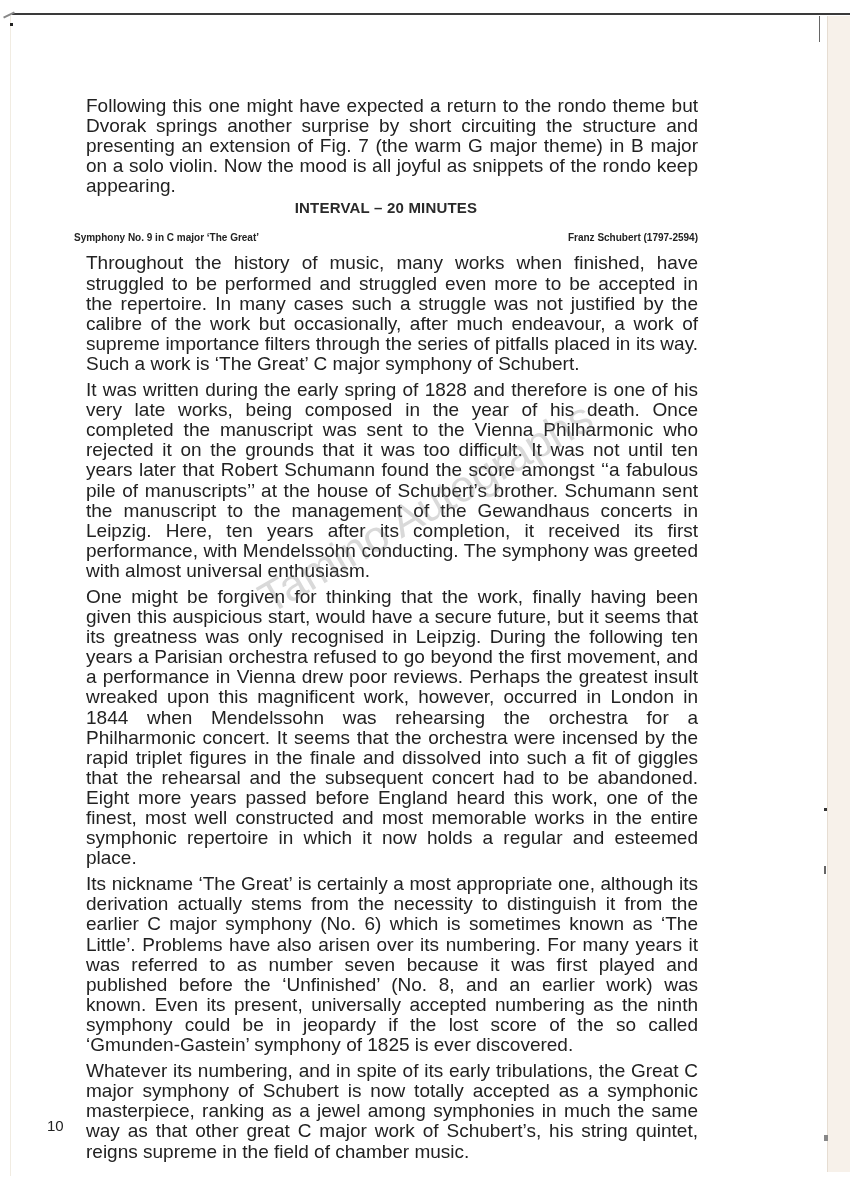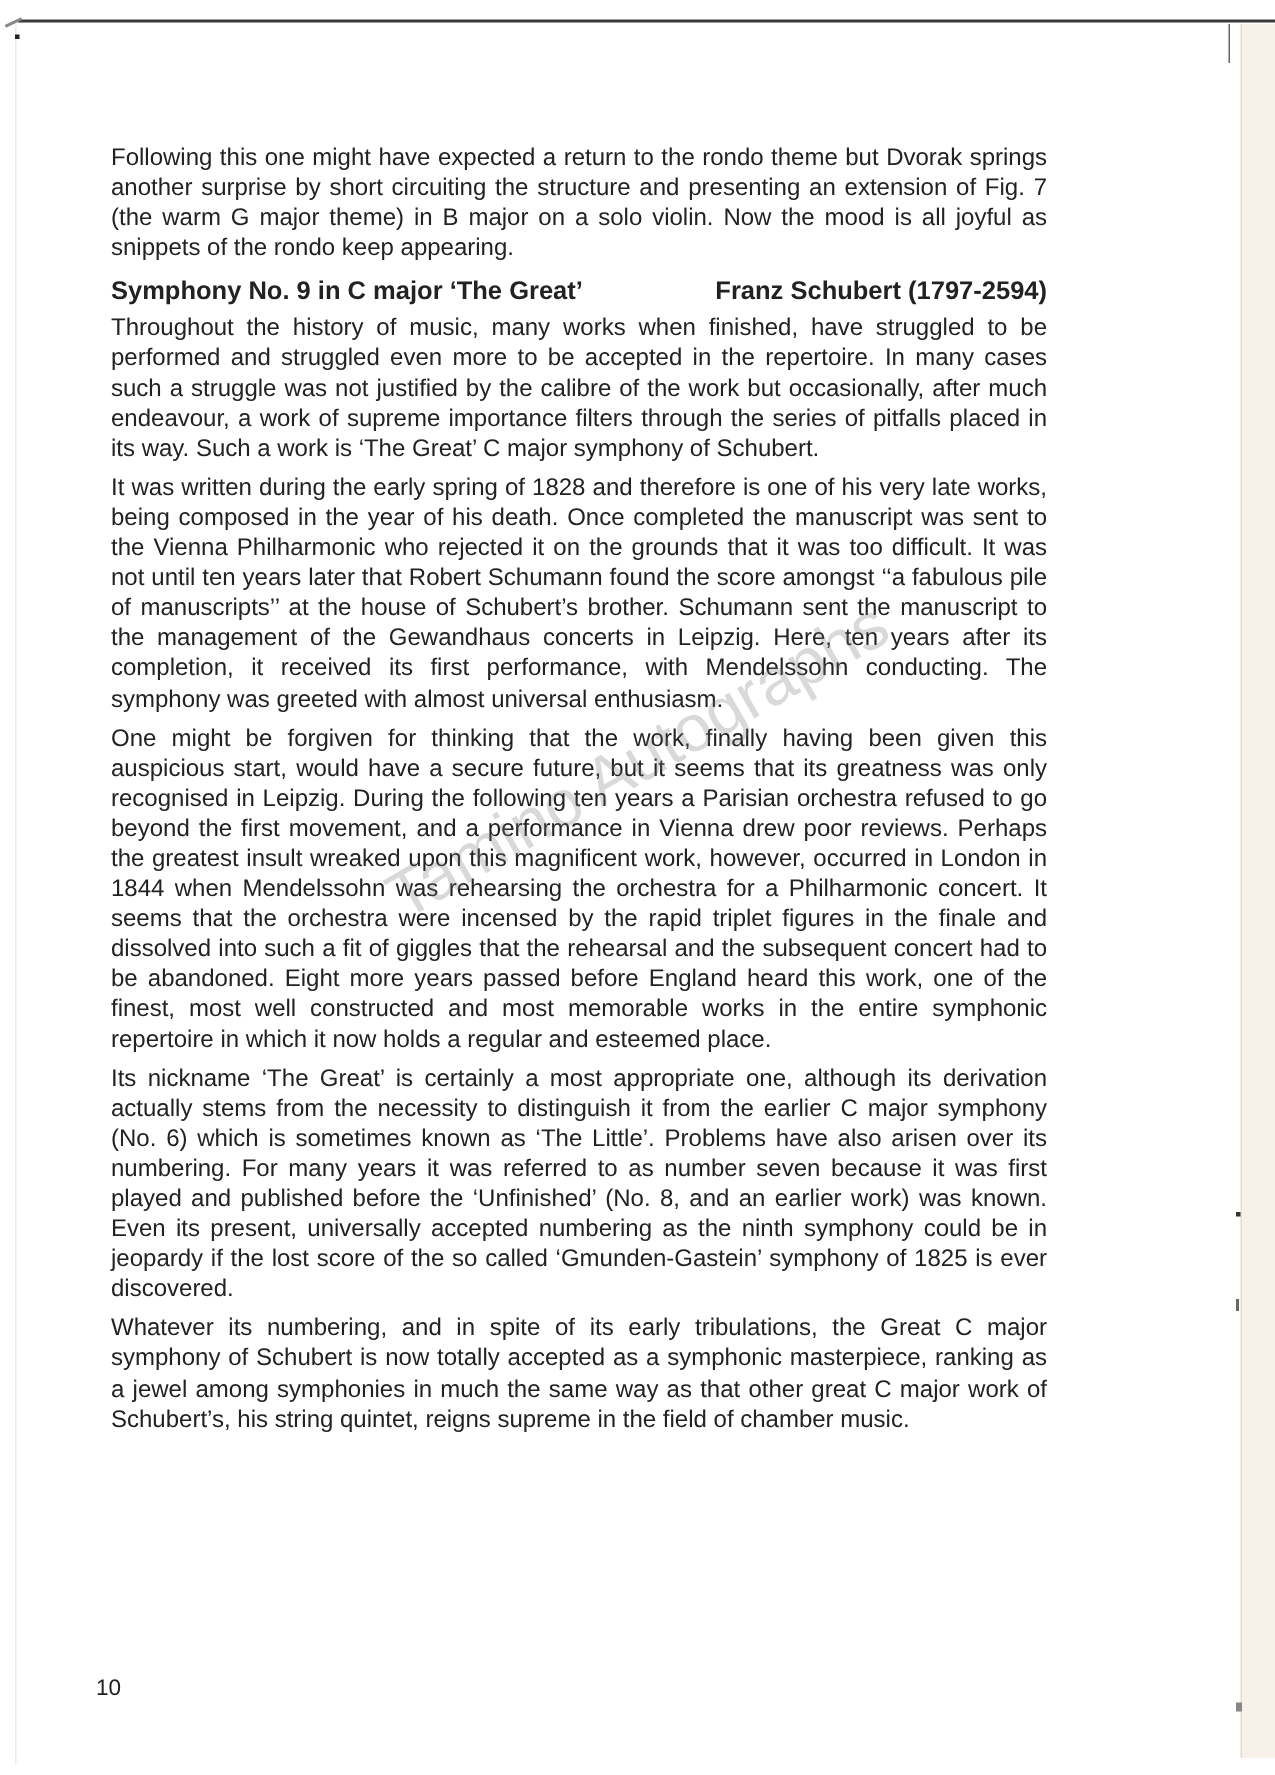--- a/index.html
+++ b/index.html
@@ -76,52 +76,51 @@
     .right-mark.m2 { top: 866px; width: 2px; height: 8px; background: #666; }
     .right-mark.m3 { top: 1135px; width: 4px; height: 6px; background: #888; }
 
     .page {
       position: absolute;
       left: 74px;
       top: 96px;
       width: 624px;
     }
     .para {
-      margin: 0 0 6px 0;
-      font-size: 16px;
+      margin: 0 0 6px 12px;
+      font-size: 19px;
       line-height: 20.1px;
       text-align: justify;
       color: #222;
     }
     .interval {
       text-align: center;
       font-weight: bold;
       font-size: 15px;
       line-height: 20px;
       margin: -4px 0 10px 0;
       color: #2a2a2a;
       letter-spacing: 0.2px;
     }
     .work-heading {
       display: flex;
       justify-content: space-between;
       font-weight: bold;
-      font-size: 17px;
+      font-size: 10px;
       line-height: 20px;
       margin: 8px 0 5px 0;
       color: #222;
     }
     .page-number {
       position: absolute;
       left: 47px;
       top: 1116px;
       font-size: 15px;
       line-height: 20px;
       color: #222;
-      margin-left: 17px;
     }
     .watermark {
       position: absolute;
       left: 250px;
       top: 580px;
       font-size: 44px;
       color: rgba(120,120,120,0.28);
       transform: rotate(-30deg);
       transform-origin: left top;
       white-space: nowrap;
@@ -138,20 +137,21 @@
 <div class="left-dot"></div>
 <div class="right-strip"></div>
 <div class="right-tick"></div>
 <div class="right-mark m1"></div>
 <div class="right-mark m2"></div>
 <div class="right-mark m3"></div>
 
 <div class="page">
   <p class="para">Following this one might have expected a return to the rondo theme but Dvorak springs another surprise by short circuiting the structure and presenting an extension of Fig. 7 (the warm G major theme) in B major on a solo violin. Now the mood is all joyful as snippets of the rondo keep appearing.</p>
 
+  <div class="interval">INTERVAL – 20 MINUTES</div>
 
   <div class="work-heading">
     <span>Symphony No. 9 in C major ‘The Great’</span>
     <span>Franz Schubert (1797-2594)</span>
   </div>
 
   <p class="para">Throughout the history of music, many works when finished, have struggled to be performed and struggled even more to be accepted in the repertoire. In many cases such a struggle was not justified by the calibre of the work but occasionally, after much endeavour, a work of supreme importance filters through the series of pitfalls placed in its way. Such a work is ‘The Great’ C major symphony of Schubert.</p>
   <p class="para">It was written during the early spring of 1828 and therefore is one of his very late works, being composed in the year of his death. Once completed the manuscript was sent to the Vienna Philharmonic who rejected it on the grounds that it was too difficult. It was not until ten years later that Robert Schumann found the score amongst ‘‘a fabulous pile of manuscripts’’ at the house of Schubert’s brother. Schumann sent the manuscript to the management of the Gewandhaus concerts in Leipzig. Here, ten years after its completion, it received its first performance, with Mendelssohn conducting. The symphony was greeted with almost universal enthusiasm.</p>
   <p class="para">One might be forgiven for thinking that the work, finally having been given this auspicious start, would have a secure future, but it seems that its greatness was only recognised in Leipzig. During the following ten years a Parisian orchestra refused to go beyond the first movement, and a performance in Vienna drew poor reviews. Perhaps the greatest insult wreaked upon this magnificent work, however, occurred in London in 1844 when Mendelssohn was rehearsing the orchestra for a Philharmonic concert. It seems that the orchestra were incensed by the rapid triplet figures in the finale and dissolved into such a fit of giggles that the rehearsal and the subsequent concert had to be abandoned. Eight more years passed before England heard this work, one of the finest, most well constructed and most memorable works in the entire symphonic repertoire in which it now holds a regular and esteemed place.</p>
   <p class="para">Its nickname ‘The Great’ is certainly a most appropriate one, although its derivation actually stems from the necessity to distinguish it from the earlier C major symphony (No. 6) which is sometimes known as ‘The Little’. Problems have also arisen over its numbering. For many years it was referred to as number seven because it was first played and published before the ‘Unfinished’ (No. 8, and an earlier work) was known. Even its present, universally accepted numbering as the ninth symphony could be in jeopardy if the lost score of the so called ‘Gmunden-Gastein’ symphony of 1825 is ever discovered.</p>

